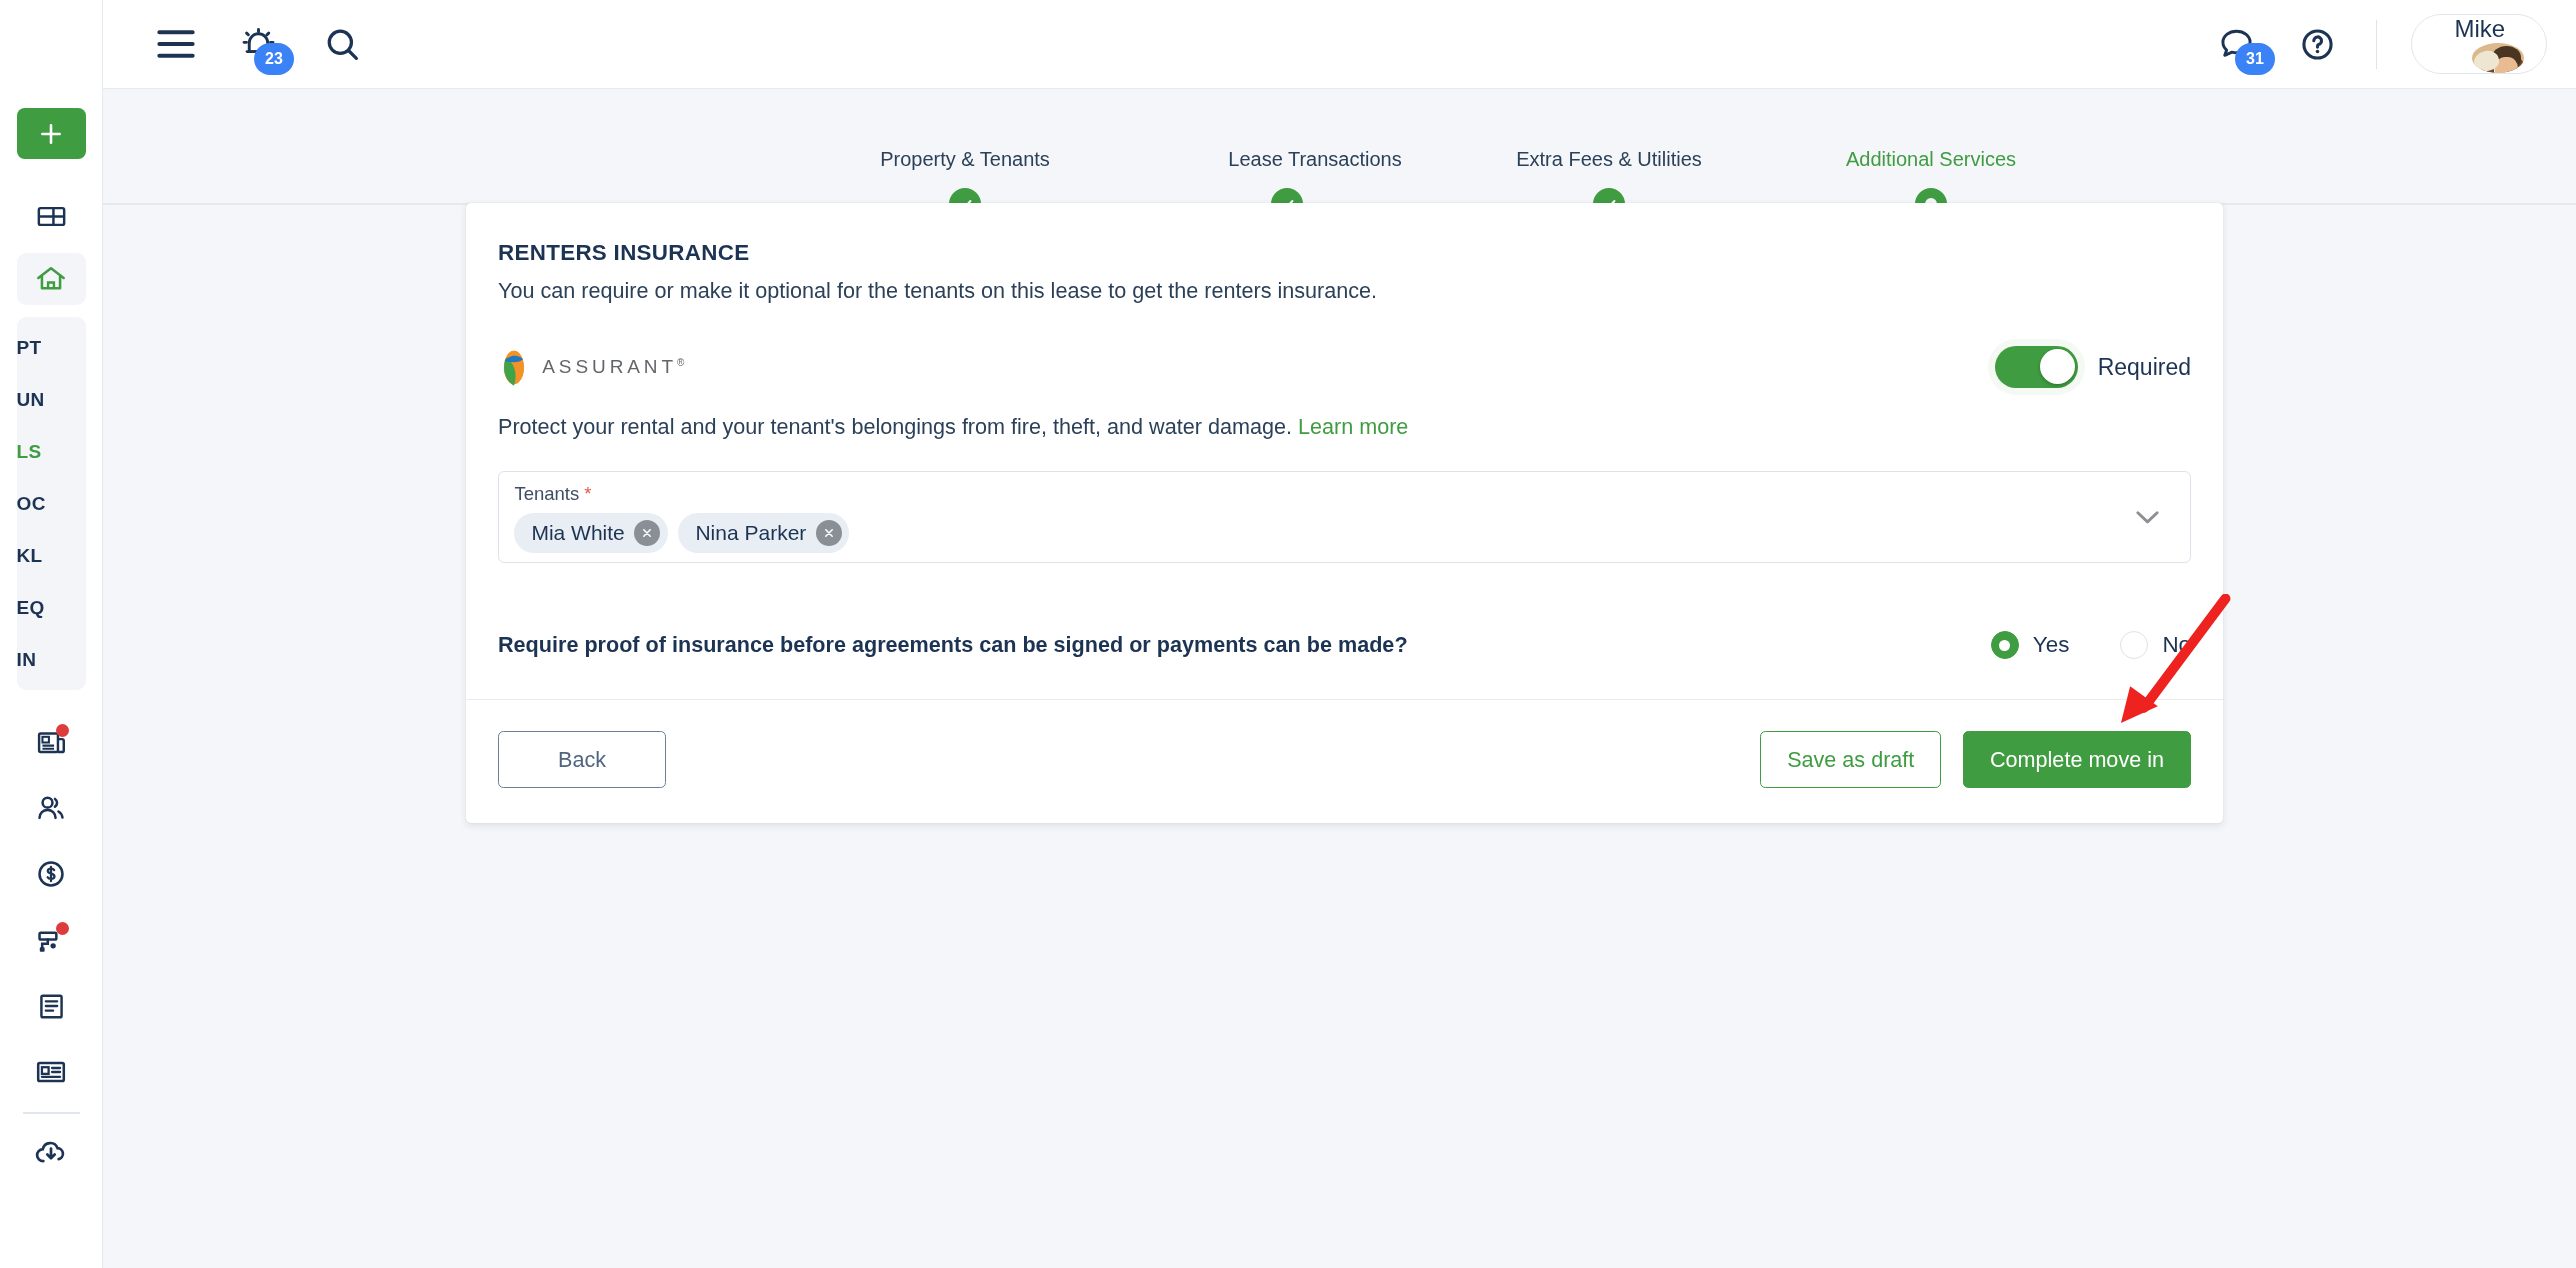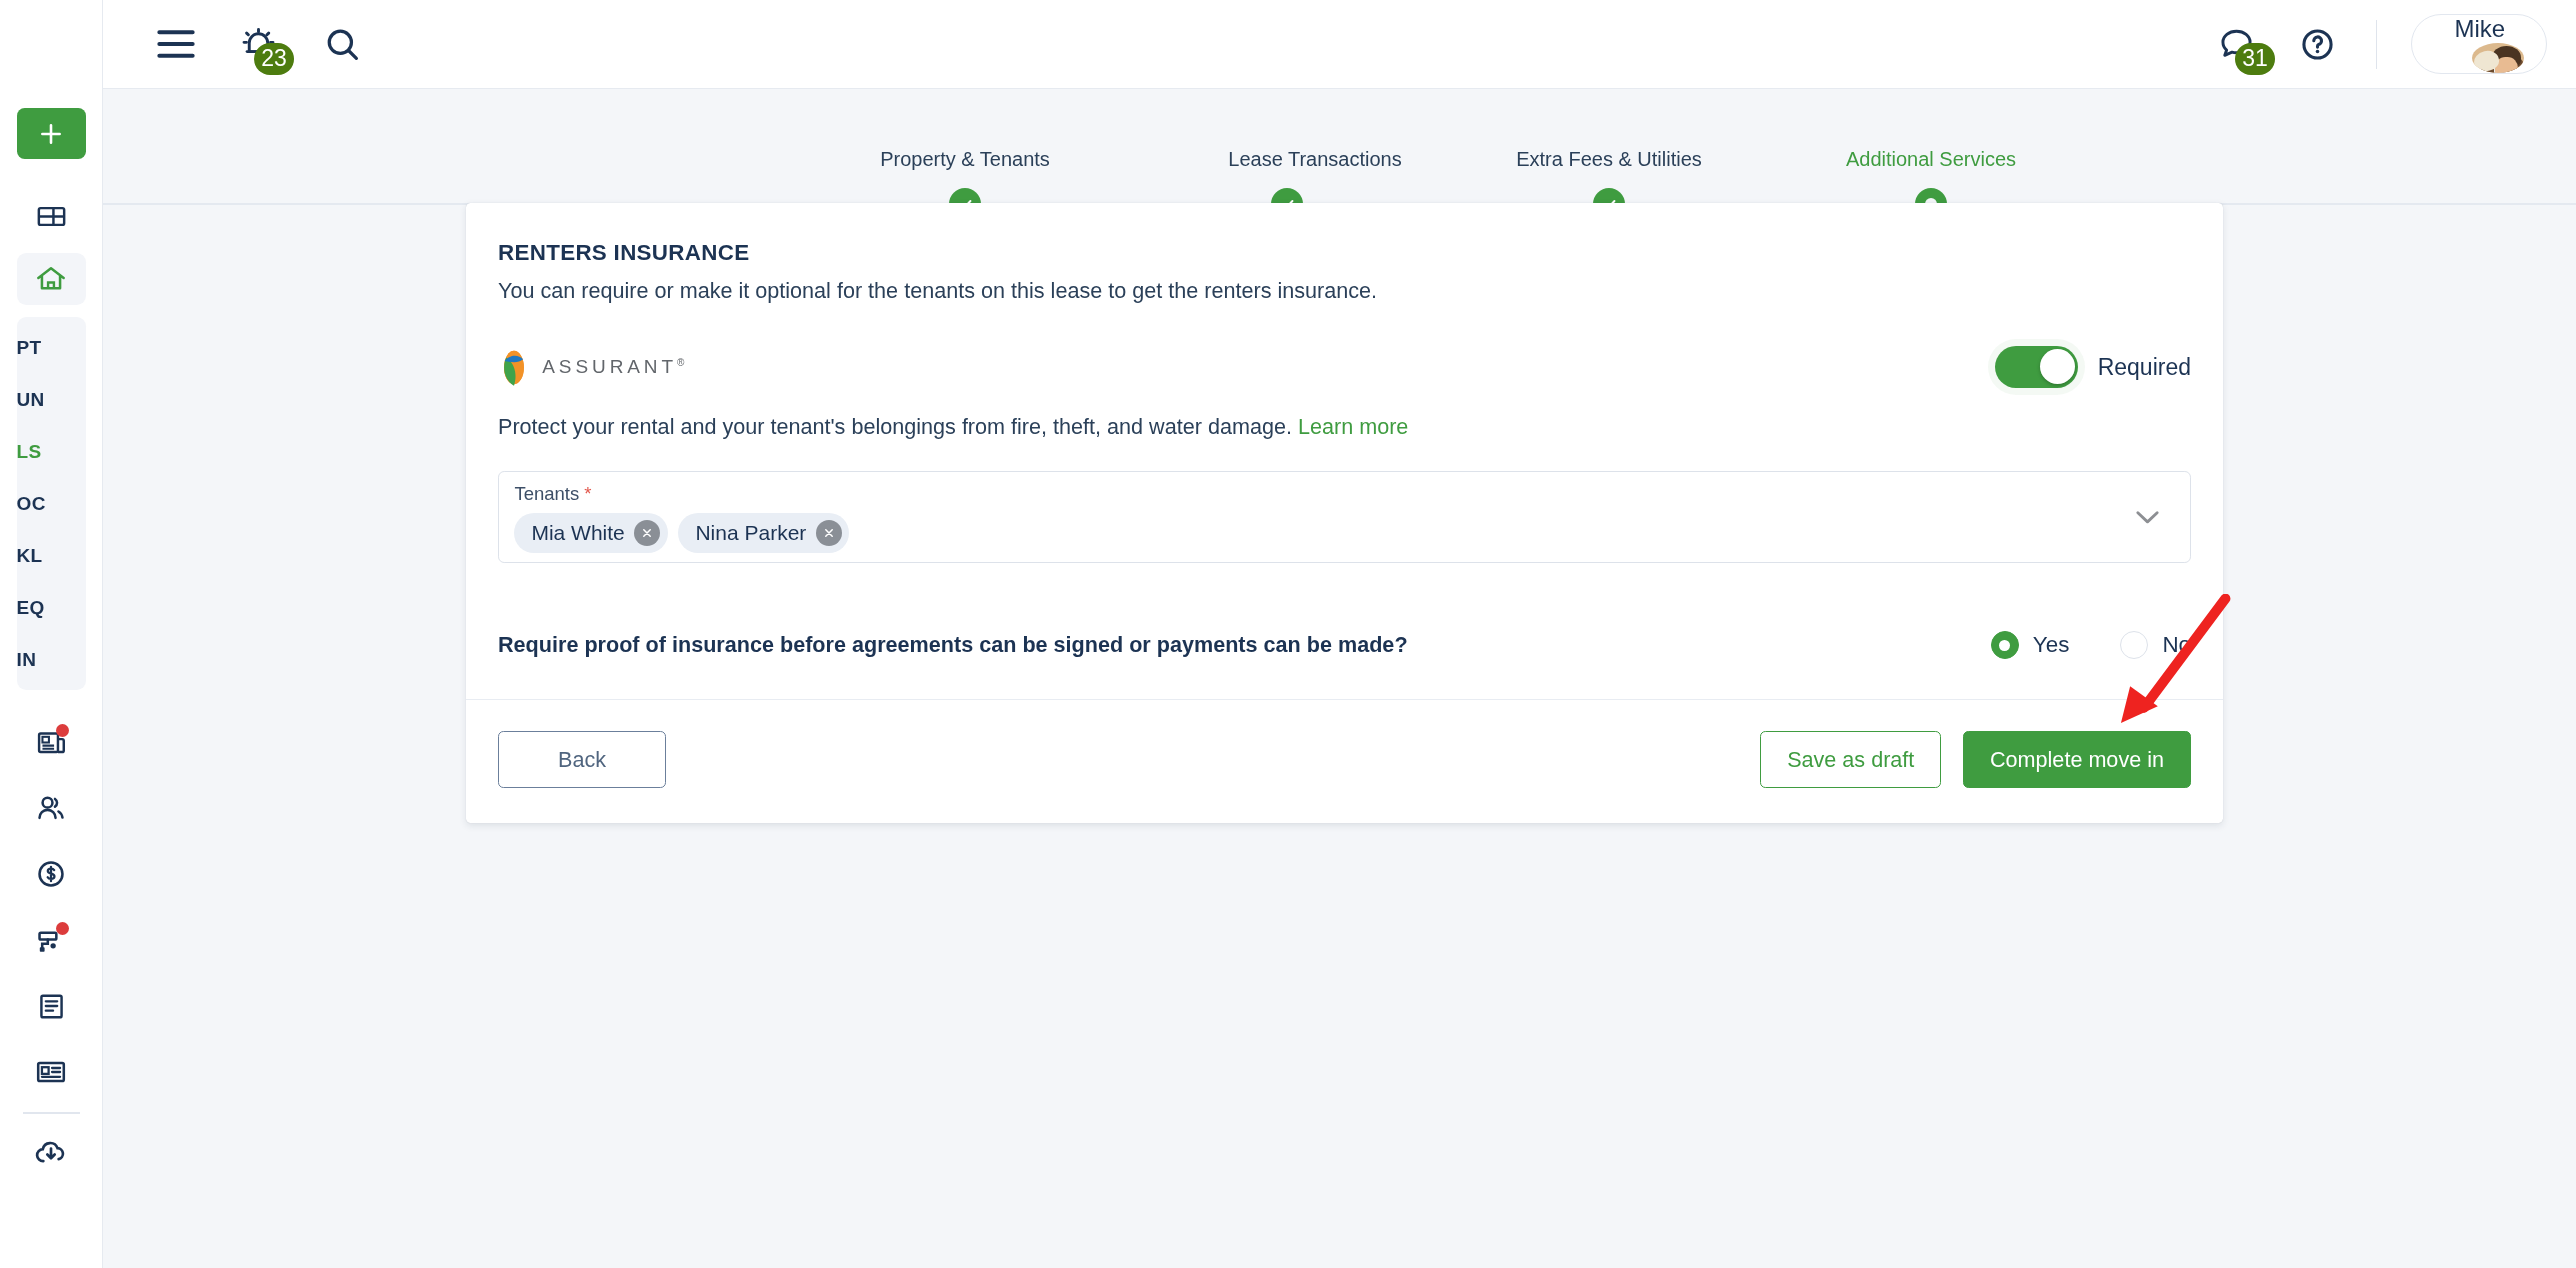--- a/index.html
+++ b/index.html
@@ -52,22 +52,22 @@
   #topbar {
     position: absolute; left: 103px; top: 0; width: 2473px; height: 89px;
     background: #ffffff; border-bottom: 0.8px solid #e6eaf0;
     display: flex; align-items: center; z-index: 25;
   }
   .tb-ico { display:flex; align-items:center; justify-content:center; position:relative; cursor:pointer; }
   #tb-hamburger { margin-left: 48px; width: 49px; height: 49px; }
   #tb-bell { margin-left: 34px; width: 49px; height: 49px; }
   #tb-search { margin-left: 35px; width: 49px; height: 49px; }
   .badge {
-    position: absolute; background: #4d7c0f; color: #fff; border-radius: 770px;
-    font-size: 23px; font-weight: 400; line-height: 1;
+    position: absolute; background: #3b82f6; color: #fff; border-radius: 770px;
+    font-size: 16px; font-weight: 700; line-height: 1;
     display:flex; align-items:center; justify-content:center;
     padding: 0 7px; min-width: 40px; height: 32px;
   }
   #bell-badge { left: 20px; top: 23px; }
   #chat-badge { left: 23px; top: 23px; }
   .tb-right { margin-left: auto; display:flex; align-items:center; }
   #tb-chat { width: 49px; height: 49px; position: relative; }
   #tb-help { margin-left: 32px; width: 49px; height: 49px; }
   .tb-divider { width: 1.5px; height: 49px; background: #dfe4ec; margin: 0 34px; }
   #user-pill {

